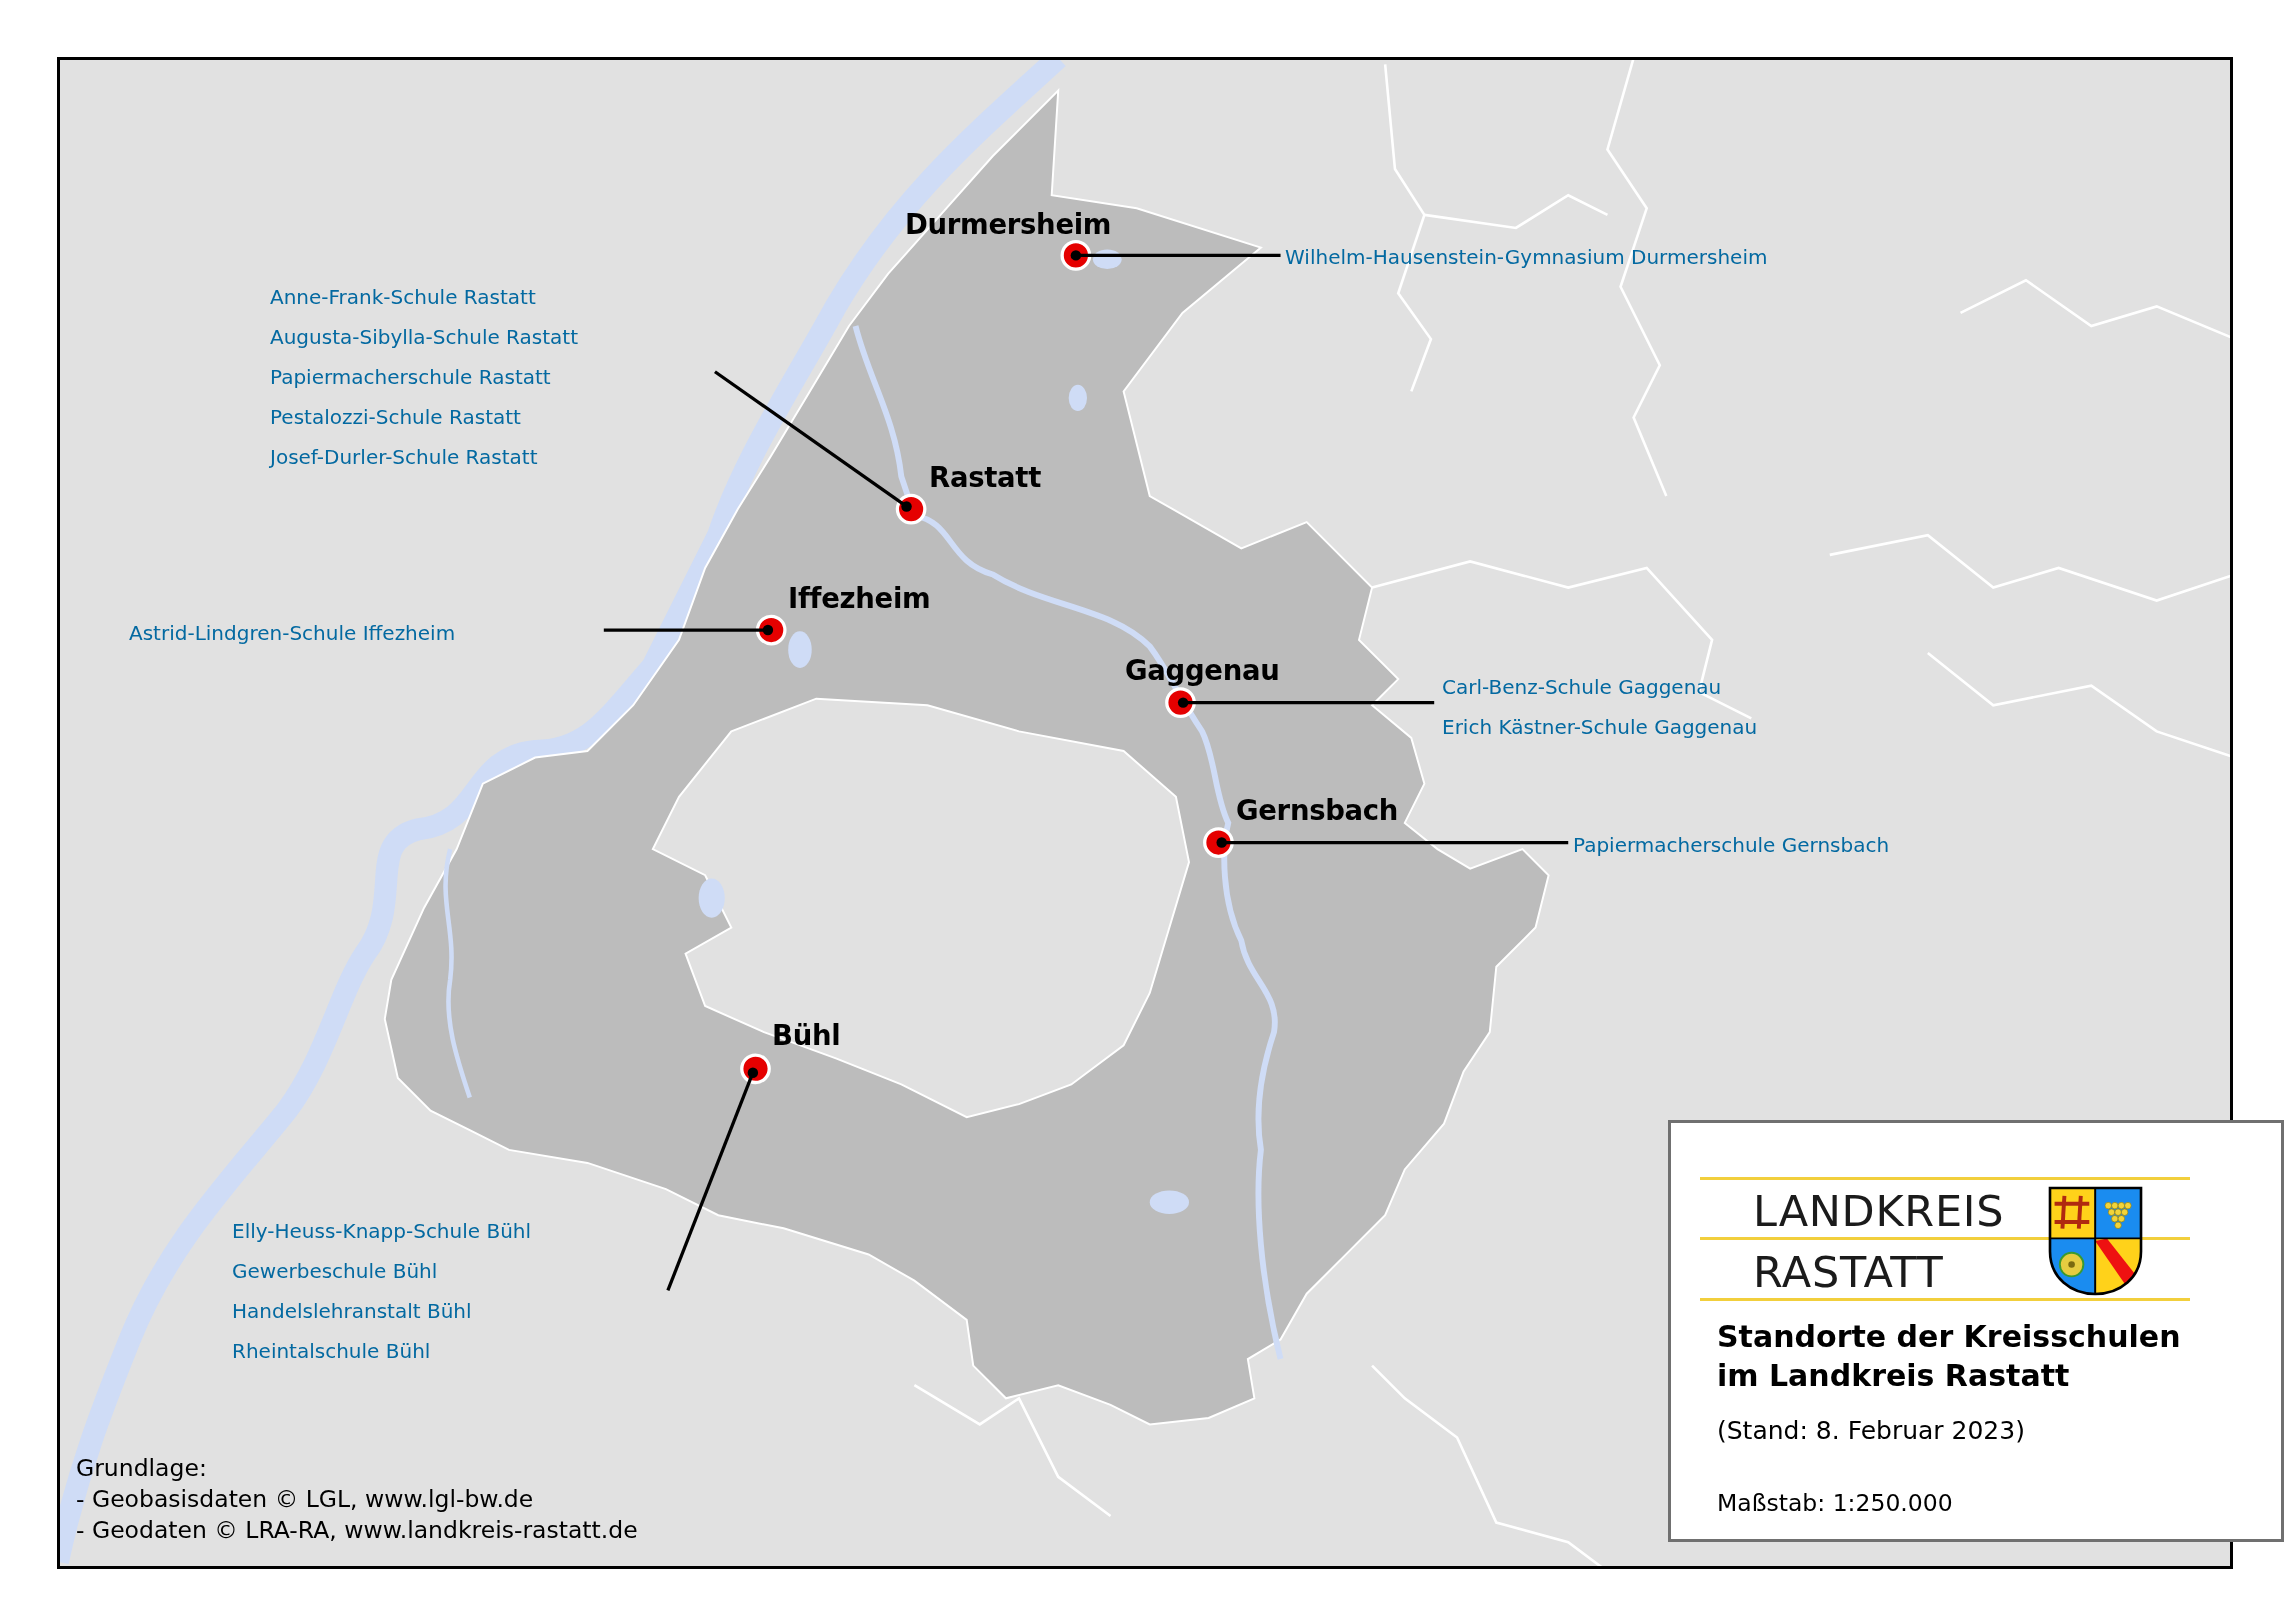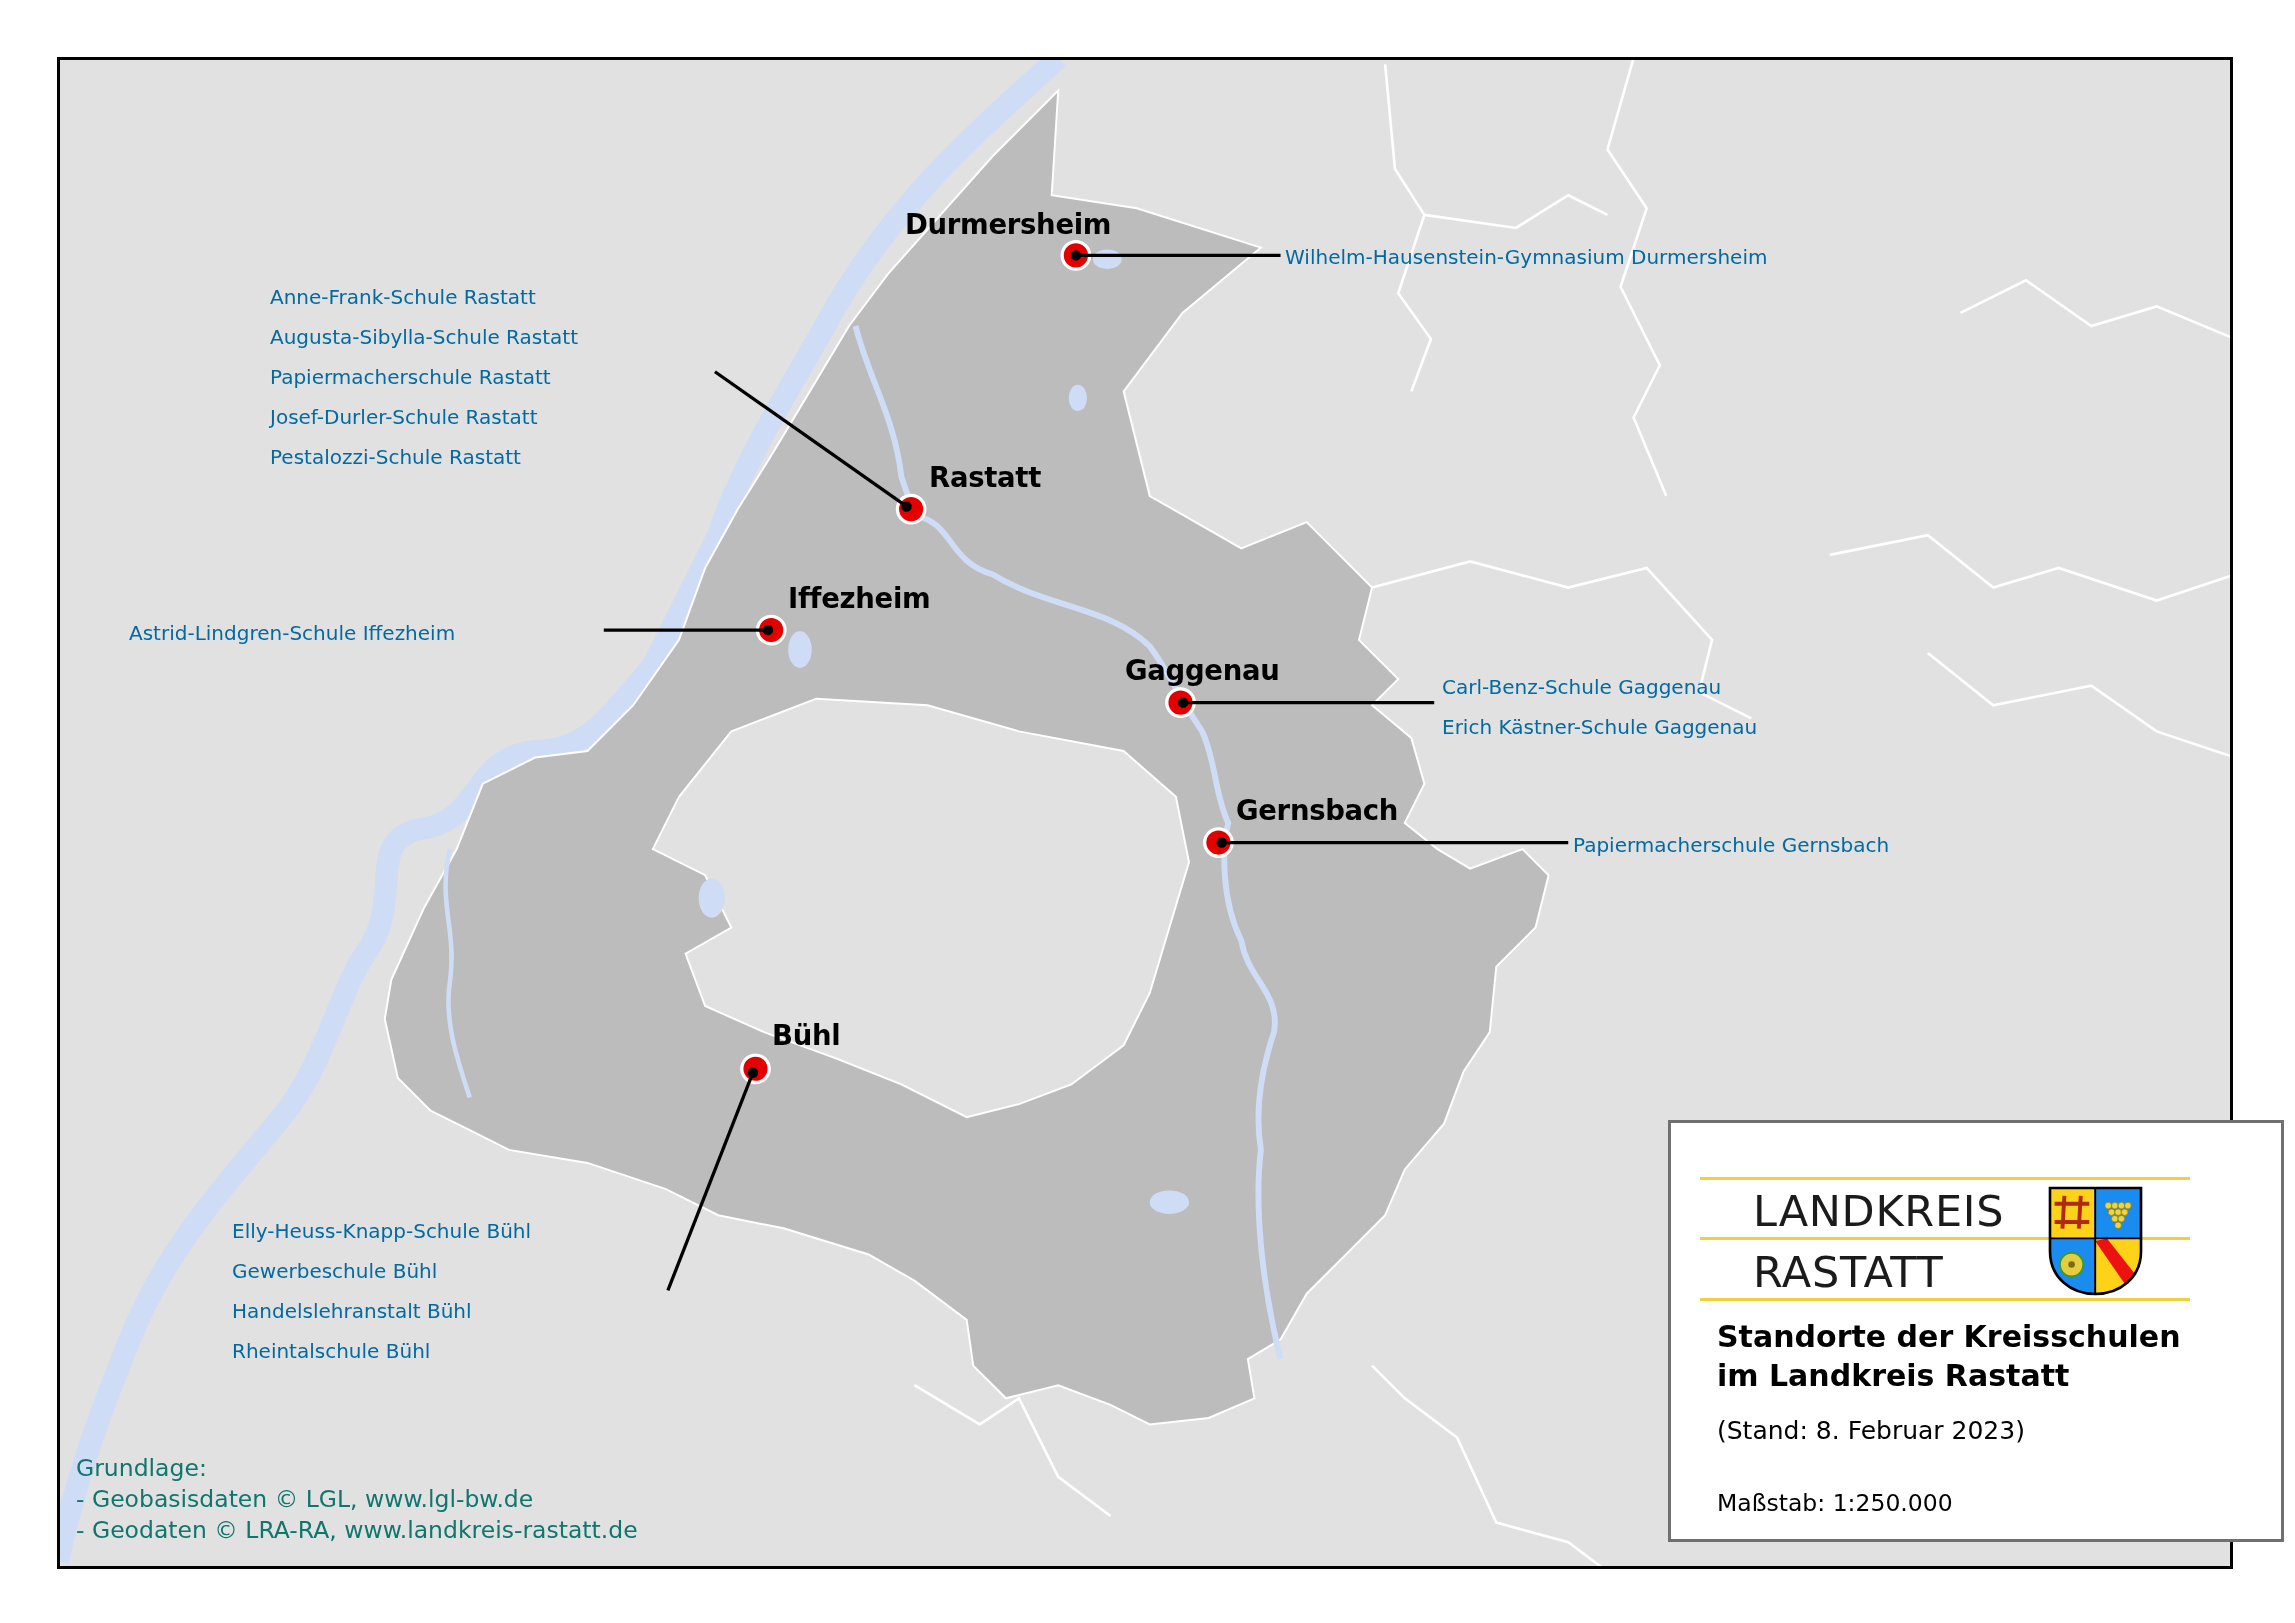--- a/index.html
+++ b/index.html
@@ -2,21 +2,21 @@
 <html style="font-size:10.5px"><head>
 <meta charset="utf-8">
 <style>
   html, body { margin:0; padding:0; background:#ffffff; }
   body { width:2295px; height:1623px; position:relative; overflow:hidden; font-family:"DejaVu Sans", sans-serif; }
   #frame { position:absolute; left:57px; top:57px; width:2170px; height:1506px; border:3.9px solid #000; background:#e1e1e1; overflow:hidden; }
   #map-svg { position:absolute; left:-61px; top:-61px; width:2295px; height:1623px; }
   .town-label { position:absolute; font-weight:bold; font-size:27.5px; color:#000; white-space:nowrap; line-height:1; letter-spacing:-0.3px; }
   .school-label { position:absolute; font-size:20px; color:#0369a1; white-space:nowrap; line-height:40px; }
   .school-label div { white-space:nowrap; }
-  #source { position:absolute; left:76px; top:1453px; font-size:23.5px; line-height:31px; color:#0f766e; }
+  #source { position:absolute; left:76px; top:1453px; font-size:23.5px; line-height:31px; color:#000000; }
   #legend { position:absolute; left:1668px; top:1120px; width:616px; height:422px; background:#fff; border:3.3px solid #707070; box-sizing:border-box; }
   .yline { position:absolute; left:29px; width:490px; height:3.3px; background:#f2cf3c; }
   .brand { position:absolute; left:82px; font-size:43px; color:#1b1b1b; letter-spacing:0.7px; line-height:1; font-family:"DejaVu Sans", sans-serif; }
   #coat { position:absolute; left:377px; top:63px; width:95px; height:110px; }
   #legend-title { position:absolute; left:46px; top:194px; font-weight:bold; font-size:30px; line-height:39px; color:#000; }
   #legend-date { position:absolute; left:46px; top:293px; font-size:25px; color:#000; }
   #legend-scale { position:absolute; left:46px; top:366px; font-size:23.5px; color:#000; }
 </style>
 </head>
 <body>
@@ -95,22 +95,22 @@
 <div class="town-label" style="left:1236px;top:797px;">Gernsbach</div>
 <div class="town-label" style="left:772px;top:1022px;">Bühl</div>
 
 <div class="school-label" style="left:1285px;top:237px;">
   <div>Wilhelm-Hausenstein-Gymnasium Durmersheim</div>
 </div>
 <div class="school-label" style="left:270px;top:277px;">
   <div>Anne-Frank-Schule Rastatt</div>
   <div>Augusta-Sibylla-Schule Rastatt</div>
   <div>Papiermacherschule Rastatt</div>
+  <div>Pestalozzi-Schule Rastatt</div>
   <div>Josef-Durler-Schule Rastatt</div>
-  <div>Pestalozzi-Schule Rastatt</div>
 </div>
 <div class="school-label" style="left:129px;top:613px;">
   <div>Astrid-Lindgren-Schule Iffezheim</div>
 </div>
 <div class="school-label" style="left:1442px;top:667px;">
   <div>Carl-Benz-Schule Gaggenau</div>
   <div>Erich Kästner-Schule Gaggenau</div>
 </div>
 <div class="school-label" style="left:1573px;top:825px;">
   <div>Papiermacherschule Gernsbach</div>

